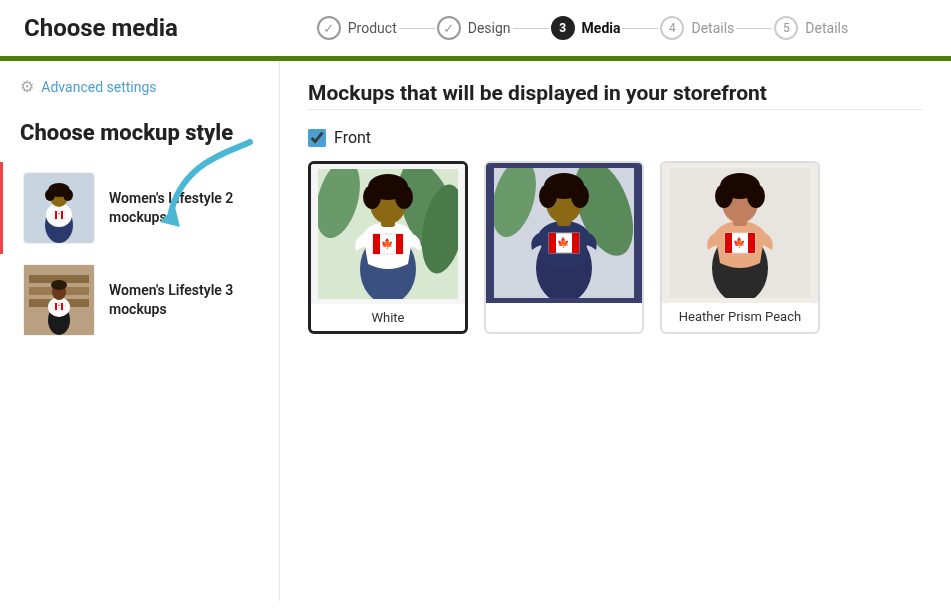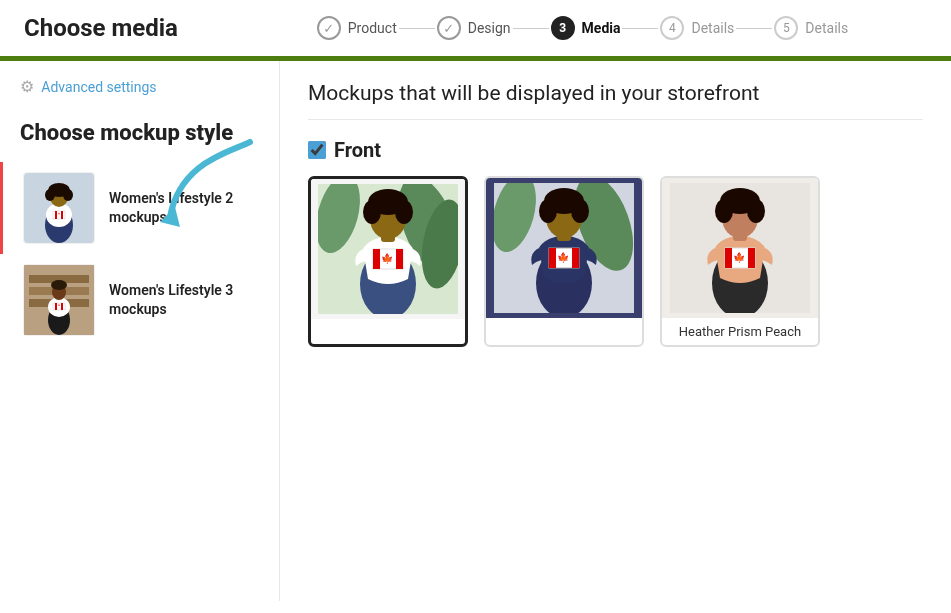--- a/index.html
+++ b/index.html
@@ -188,45 +188,45 @@
 
     
     .right-panel {
       flex: 1;
       padding: 20px 28px;
       overflow-y: auto;
     }
 
     .section-title {
       font-size: 21px;
-      font-weight: 400;
+      font-weight: 700;
       margin-bottom: 18px;
       border-bottom: 1px solid #e8e8e8;
-      padding-bottom: 14px;
+      padding-bottom: 4px;
     }
 
     .front-section {
       margin-bottom: 20px;
     }
 
     .front-header {
       display: flex;
       align-items: center;
       gap: 8px;
       margin-bottom: 14px;
     }
     .front-checkbox {
       width: 18px;
       height: 18px;
       accent-color: #4a9fd4;
       cursor: pointer;
     }
     .front-label {
-      font-size: 20px;
-      font-weight: 700;
+      font-size: 16px;
+      font-weight: 400;
     }
 
     .mockup-grid {
       display: flex;
       gap: 16px;
       flex-wrap: wrap;
     }
 
     .mockup-card {
       width: 160px;
@@ -427,20 +427,21 @@
 
               <rect x="63" y="48" width="14" height="10" fill="#8B6914" rx="3"></rect>
 
               <ellipse cx="70" cy="35" rx="18" ry="20" fill="#8B6914"></ellipse>
 
               <ellipse cx="70" cy="18" rx="20" ry="13" fill="#1a0800"></ellipse>
               <ellipse cx="54" cy="28" rx="9" ry="12" fill="#1a0800"></ellipse>
               <ellipse cx="86" cy="28" rx="9" ry="12" fill="#1a0800"></ellipse>
             </svg>
           </div>
+          <div class="mockup-card-name">White</div>
         </div>
 
         <div class="mockup-card">
           <div class="mockup-card-img tshirt-navy">
             <svg width="140" height="130" viewBox="0 0 140 130">
 
               <rect width="140" height="130" fill="#d0d5e0"></rect>
 
               <ellipse cx="110" cy="40" rx="25" ry="50" fill="#5a8a5a" transform="rotate(-20 110 40)"></ellipse>
               <ellipse cx="20" cy="30" rx="20" ry="40" fill="#6a9a6a" transform="rotate(15 20 30)"></ellipse>

